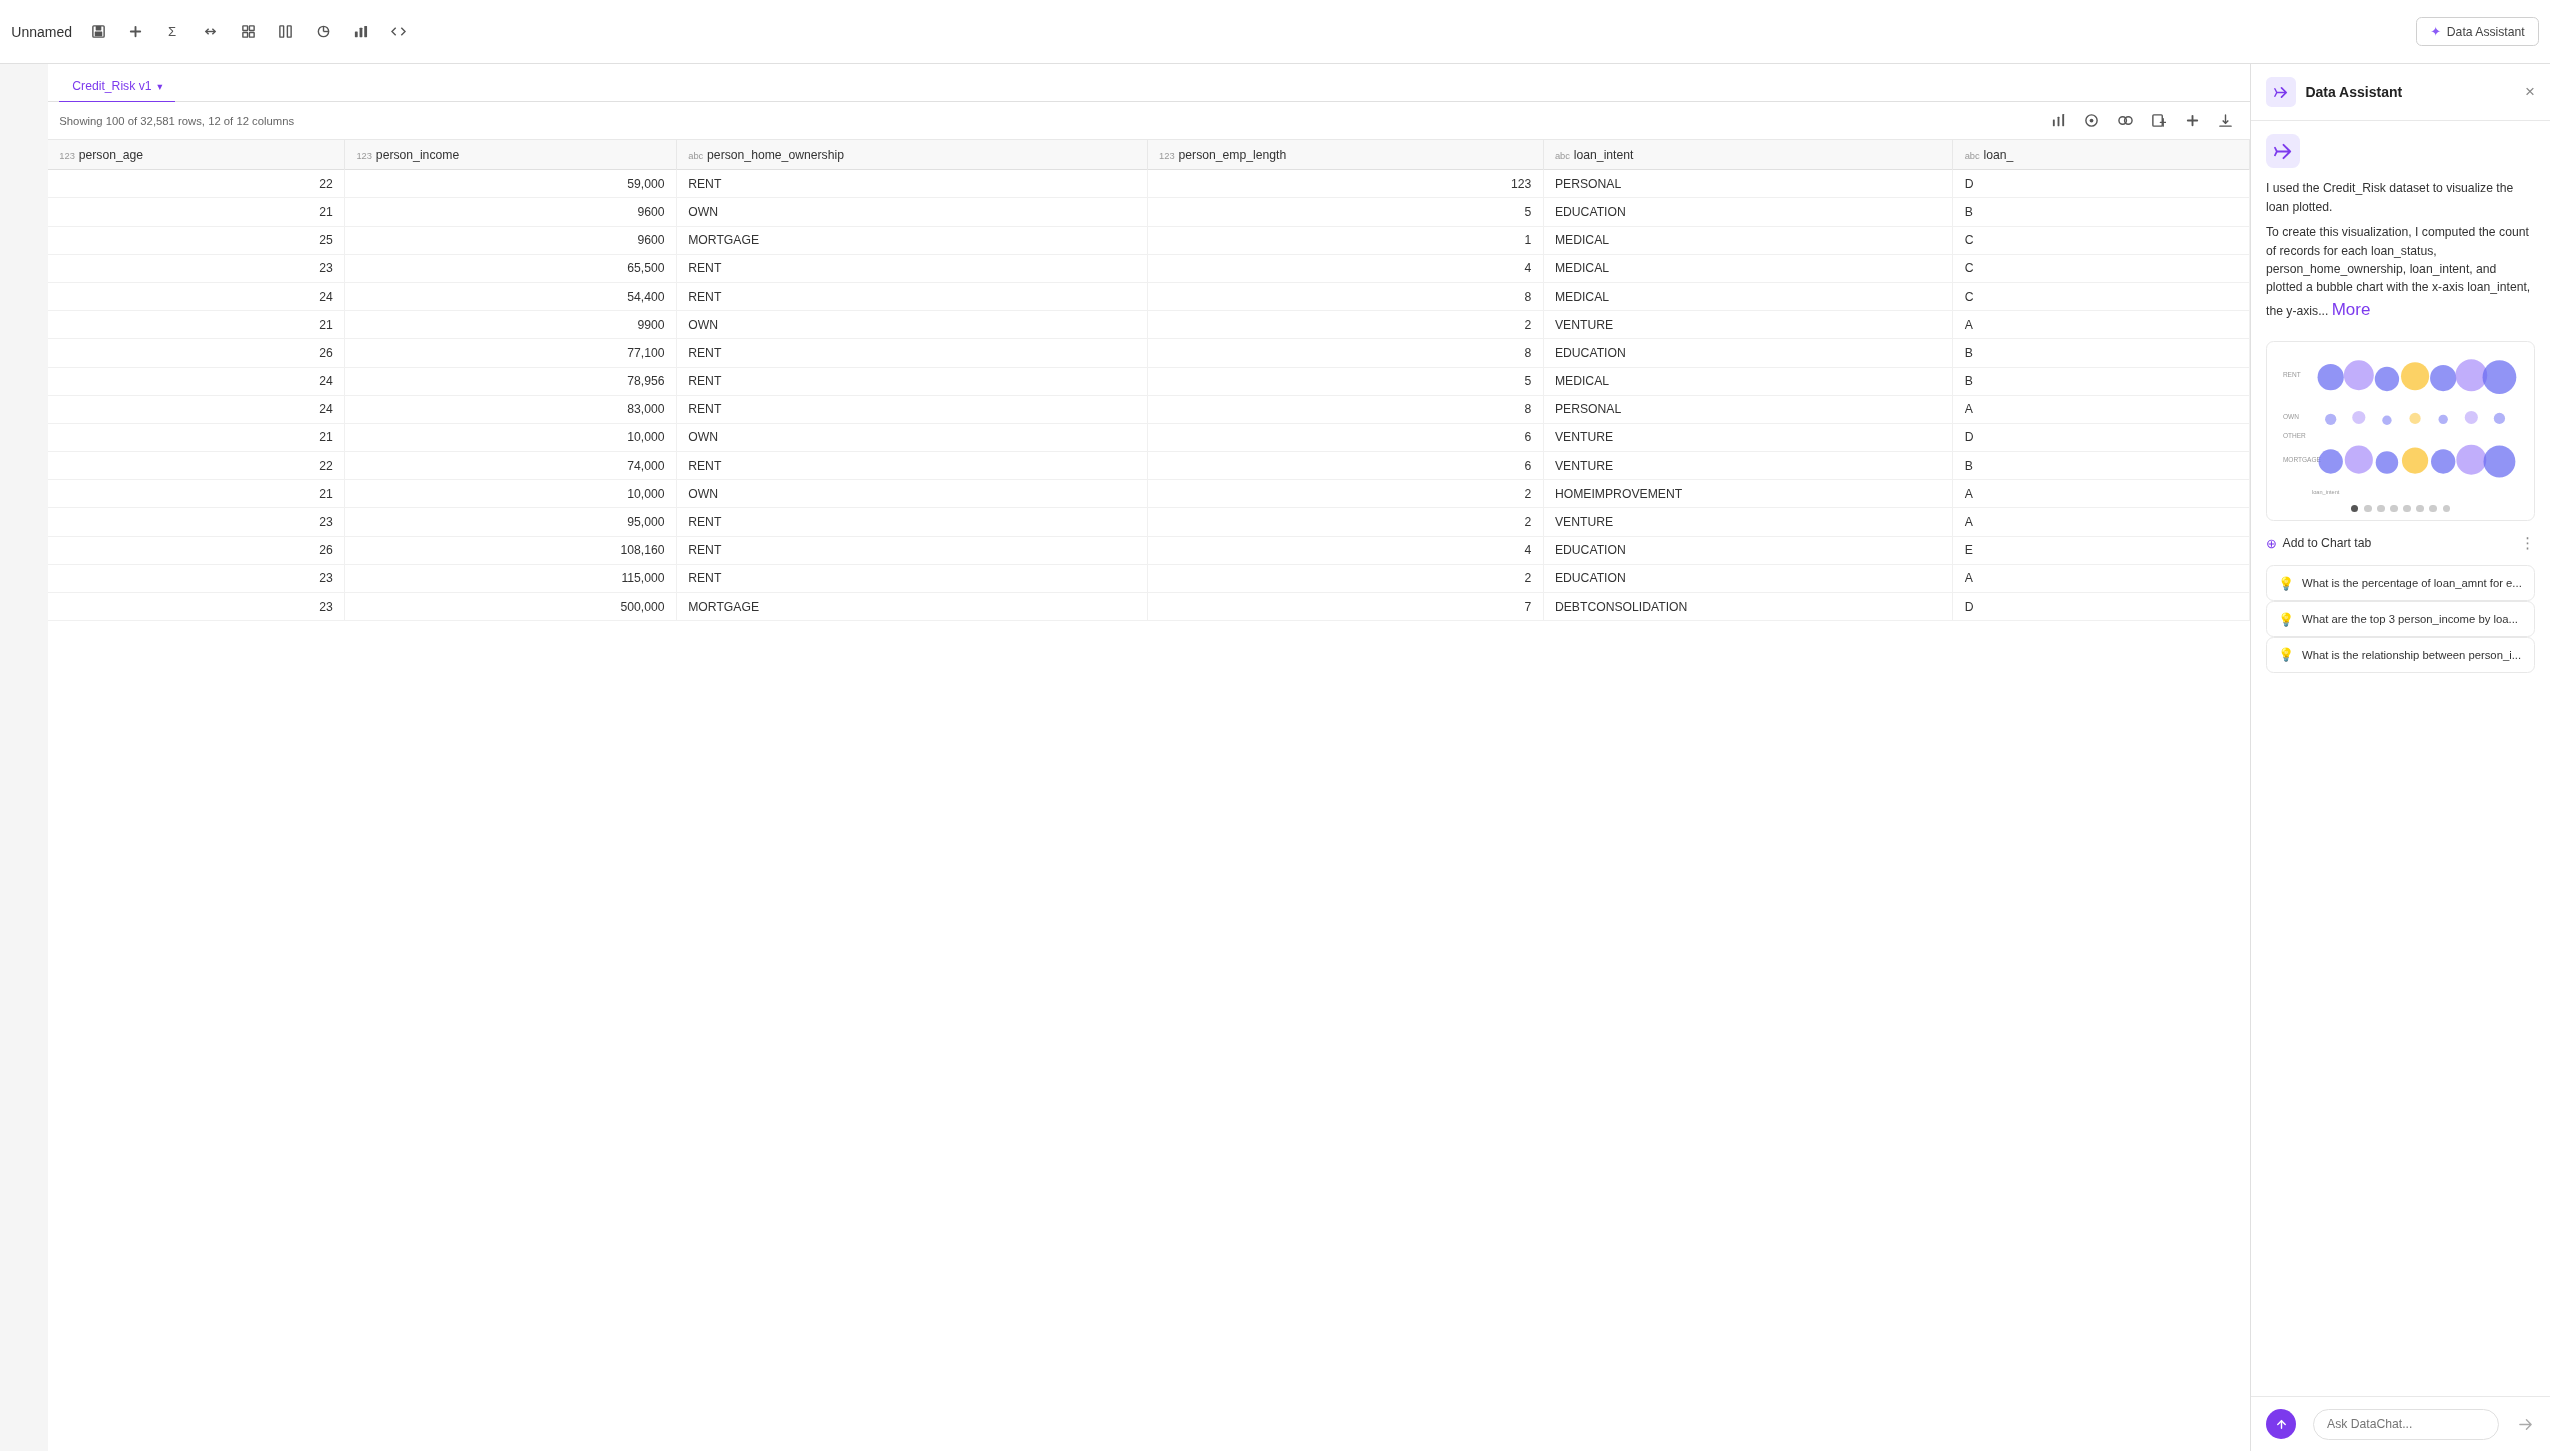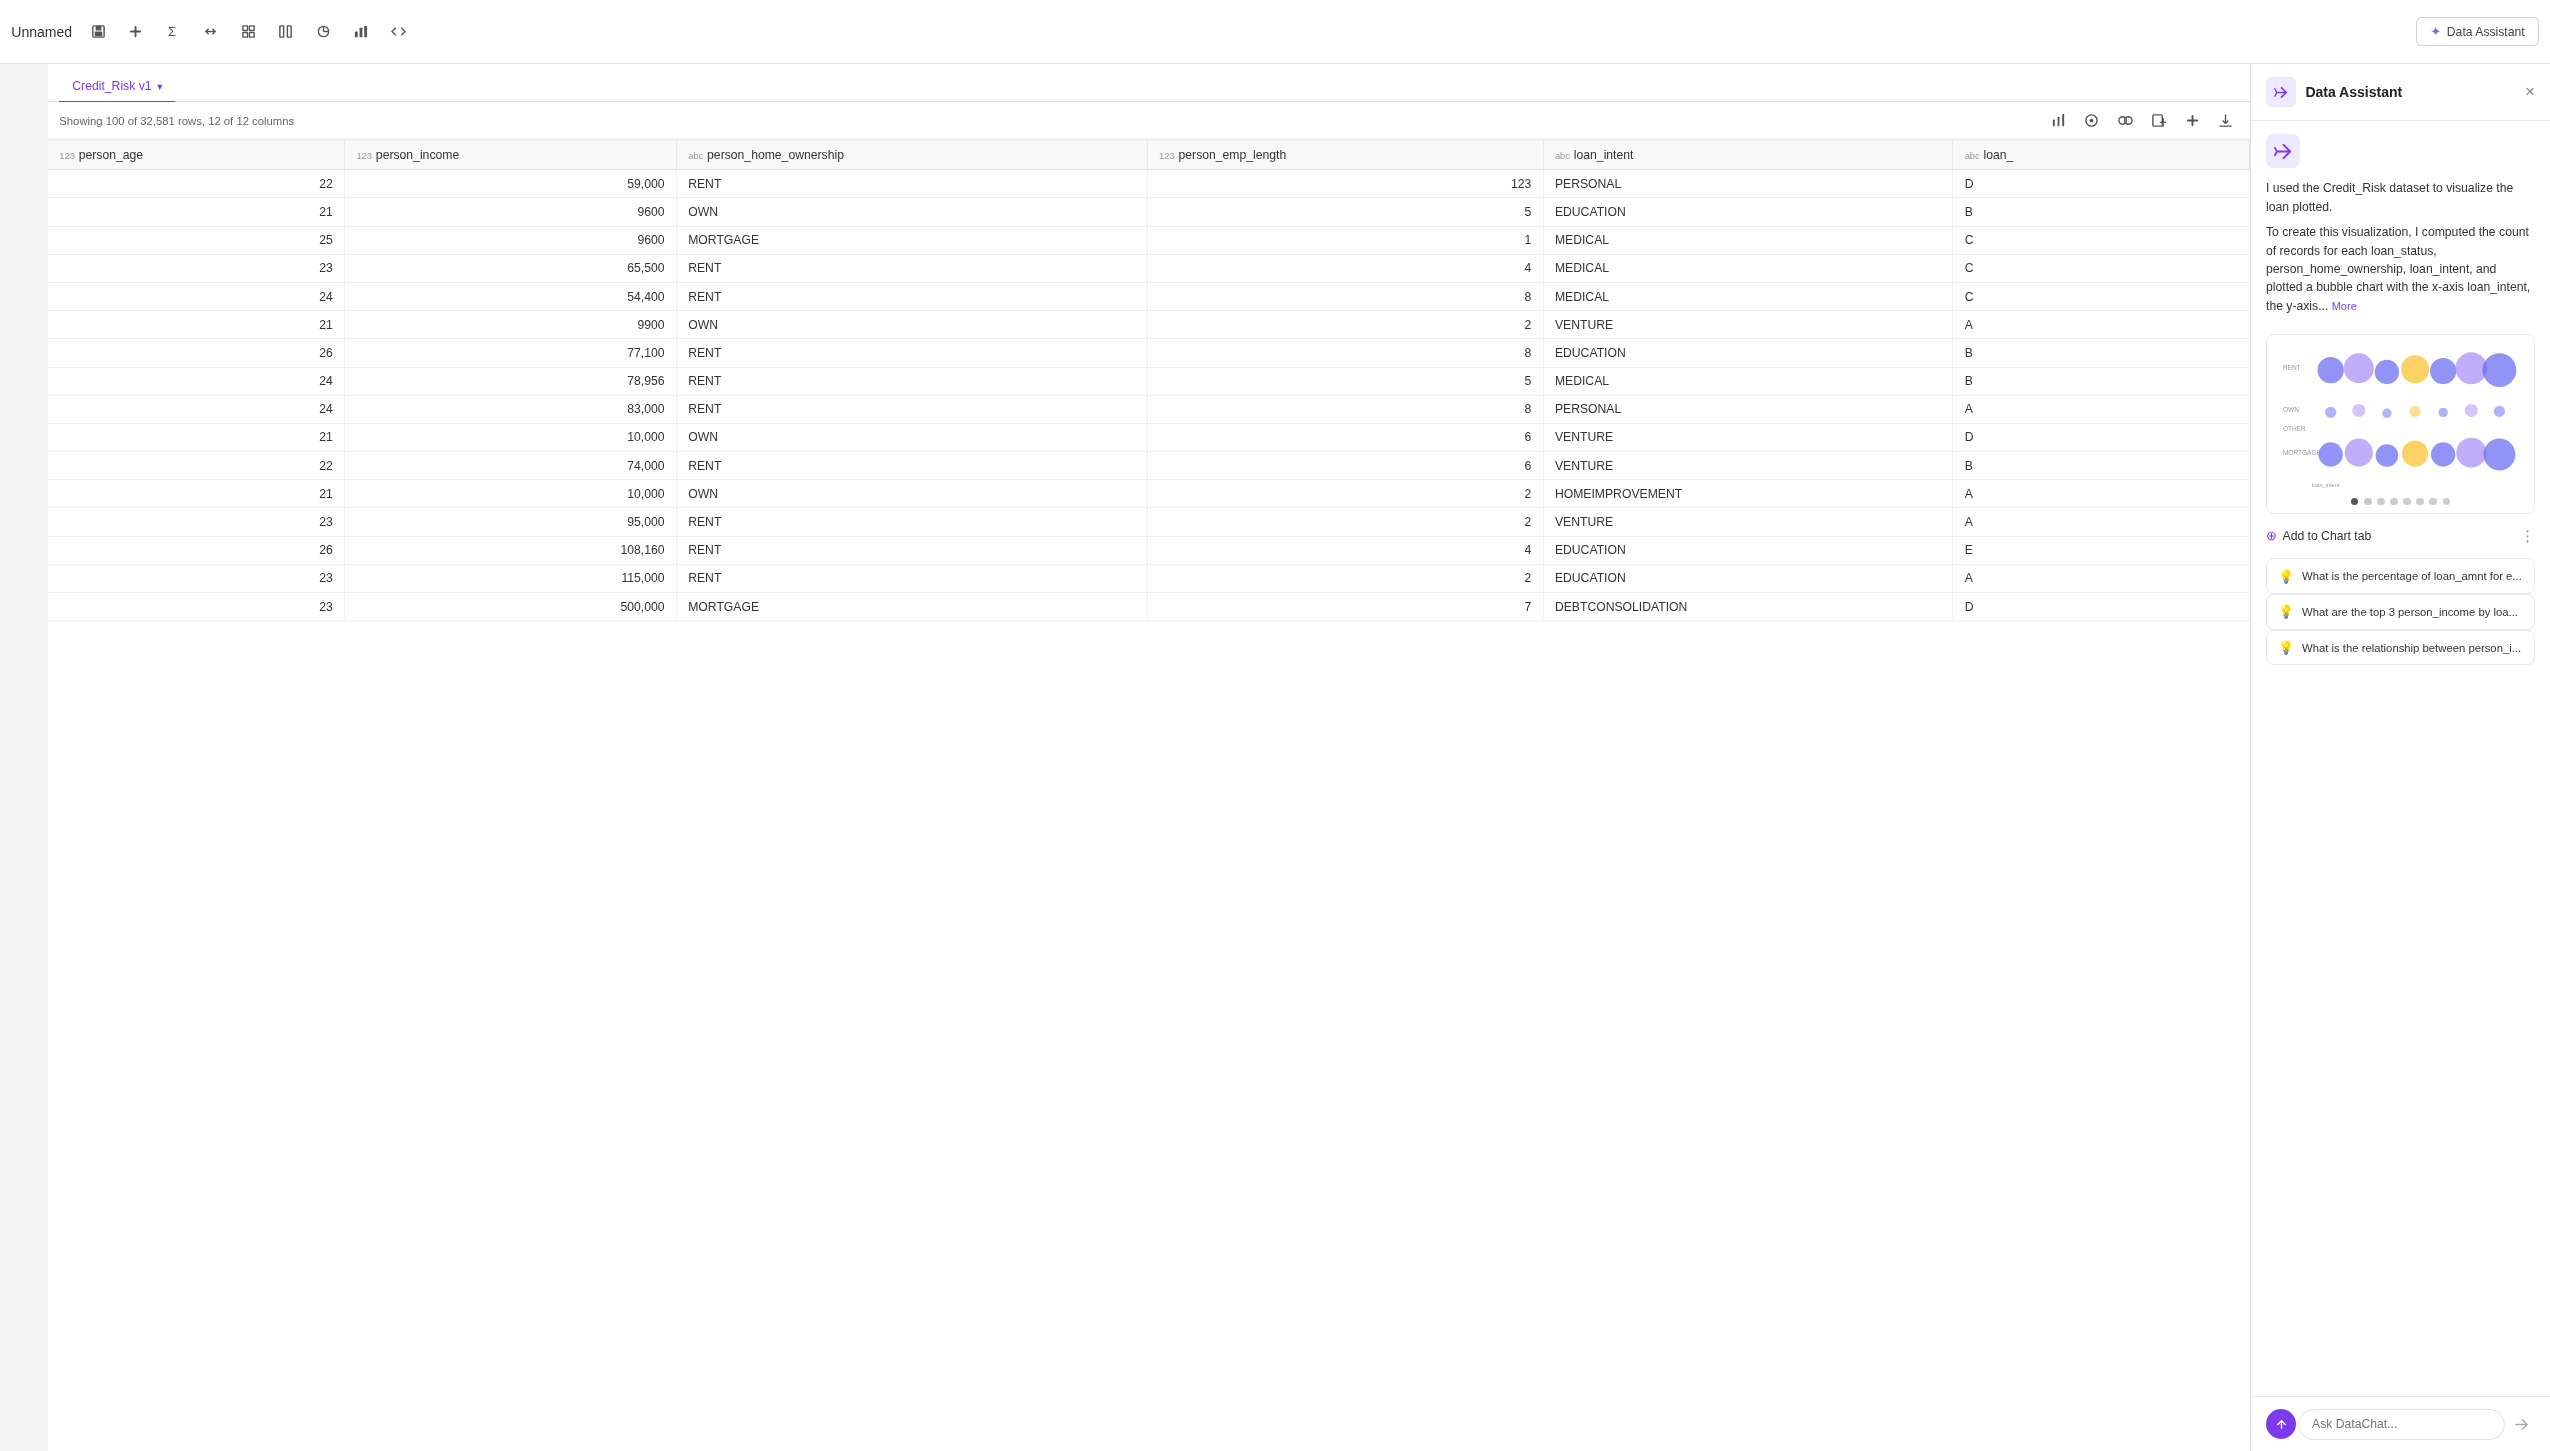--- a/index.html
+++ b/index.html
@@ -94,21 +94,21 @@
       display: flex; align-items: center; padding: 13px 15px;
       border-bottom: 0.9px solid #e8e8e8; gap: 9.4px;
     }
     .assistant-header-title { font-size: 14px; font-weight: 600; color: #222; flex: 1; }
     .assistant-close { cursor: pointer; color: #888; font-size: 17px; border: none; background: transparent; }
 
     .assistant-body { flex: 1; overflow-y: auto; padding: 13px 15px; display: flex; flex-direction: column; gap: 11.3px; }
 
     .assistant-message { font-size: 12.2px; color: #333; line-height: 1.5; }
     .assistant-message p { margin-bottom: 7.5px; }
-    .more-link { color: #7c3aed; cursor: pointer; text-decoration: none; font-size: 11px; }
+    .more-link { color: #7c3aed; cursor: pointer; text-decoration: none; font-size: 17px; }
 
     
     .chart-preview {
       border: 0.9px solid #e8e8e8; border-radius: 7.5px; overflow: hidden; background: #fff;
       padding: 7.5px;
     }
     .chart-svg-container {
       width: 100%; height: 150px; position: relative;
     }
     .chart-dots {
@@ -129,21 +129,21 @@
 
     
     .suggestion-item {
       display: flex; align-items: center; gap: 7.5px; padding: 9.4px 11.3px;
       border: 0.9px solid #e8e8e8; border-radius: 7.5px; cursor: pointer; font-size: 11.3px; color: #333;
     }
     .suggestion-icon { color: #f59e0b; font-size: 13px; flex-shrink: 0; }
 
     
     .chat-input-area {
-      padding: 11.3px 15px; border-top: 0.9px solid #e8e8e8; display: flex; align-items: center; gap: 2px;
+      padding: 11.3px 15px; border-top: 0.9px solid #e8e8e8; display: flex; align-items: center; gap: 17px;
     }
     .chat-avatar {
       width: 30px; height: 30px; border-radius: 50%; background: #7c3aed;
       display: flex; align-items: center; justify-content: center; color: #fff; font-size: 12.2px; flex-shrink: 0;
     }
     .chat-input {
       flex: 1; border: 0.9px solid #e0e0e0; border-radius: 19px; padding: 7.5px 13px;
       font-size: 12.2px; color: #888; outline: none;
     }
     .chat-send-btn {

